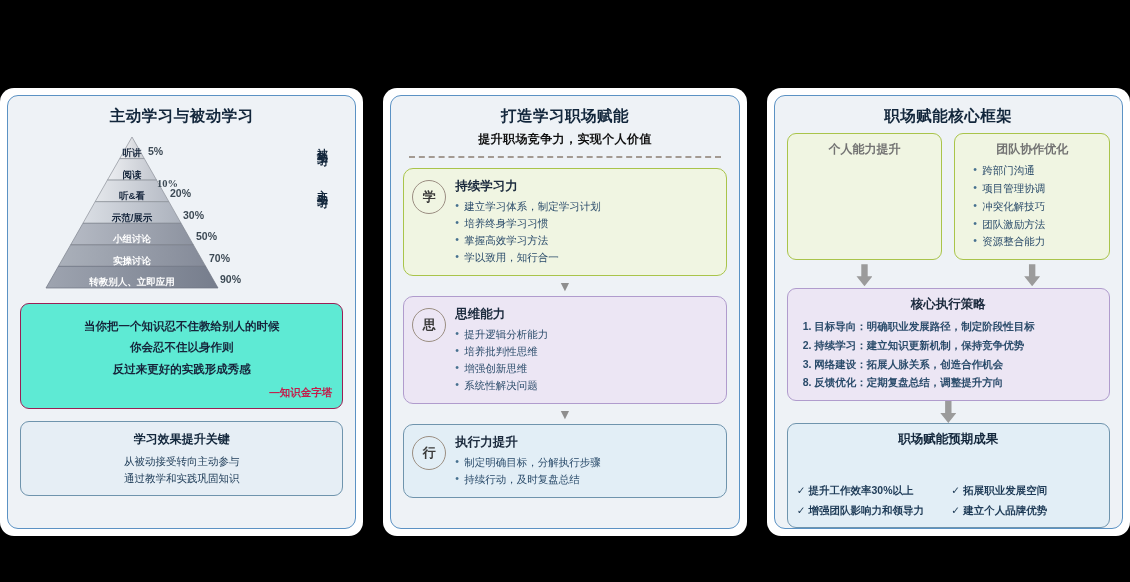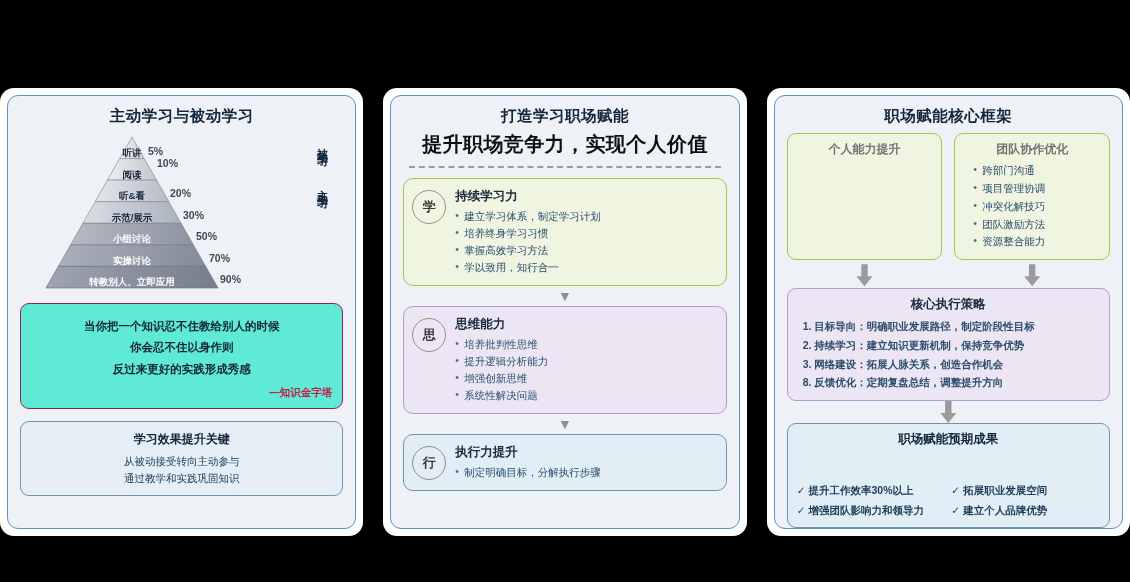--- a/index.html
+++ b/index.html
@@ -43,21 +43,21 @@
   .panel-title {
     text-align: center;
     font-size: 15.5px;
     font-weight: bold;
     color: #12263b;
     letter-spacing: .5px;
     margin-bottom: 4px;
   }
   .panel-title2 {
     text-align: center;
-    font-size: 20px;
+    font-size: 12px;
     font-weight: bold;
     color: #101010;
     letter-spacing: .4px;
     margin-bottom: 8px;
   }
   .dashed-sep {
     height: 0; border-top: 2px dashed #a39a92;
     margin: 0 6px 10px 6px;
   }
 
@@ -328,21 +328,21 @@
           <text x="104" y="21" text-anchor="middle" font-family="Liberation Sans, sans-serif" font-size="9.5" font-weight="bold" fill="#16263c">听讲</text>
           <text x="104" y="42.5" text-anchor="middle" font-family="Liberation Sans, sans-serif" font-size="9.5" font-weight="bold" fill="#16263c">阅读</text>
           <text x="104" y="64" text-anchor="middle" font-family="Liberation Sans, sans-serif" font-size="9.5" font-weight="bold" fill="#16263c">听&amp;看</text>
           <text x="104" y="85.6" text-anchor="middle" font-family="Liberation Sans, sans-serif" font-size="9.5" font-weight="bold" fill="#16263c">示范/展示</text>
           <text x="104" y="107.2" text-anchor="middle" font-family="Liberation Sans, sans-serif" font-size="9.5" font-weight="bold" fill="#ffffff">小组讨论</text>
           <text x="104" y="128.8" text-anchor="middle" font-family="Liberation Sans, sans-serif" font-size="9.5" font-weight="bold" fill="#ffffff">实操讨论</text>
           <text x="104" y="150.3" text-anchor="middle" font-family="Liberation Sans, sans-serif" font-size="9.5" font-weight="bold" fill="#ffffff">转教别人、立即应用</text>
         </svg>
 
         <span class="pct" style="left:128px; top:12px;">5%</span>
-        <span class="pct" style="left:137px; top:24px;">10%</span>
+        <span class="pct" style="left:137px; top:45px;font-family:Liberation Serif, serif;">10%</span>
         <span class="pct" style="left:150px; top:54px;">20%</span>
         <span class="pct" style="left:163px; top:76px;">30%</span>
         <span class="pct" style="left:176px; top:97px;">50%</span>
         <span class="pct" style="left:189px; top:119px;">70%</span>
         <span class="pct" style="left:200px; top:140px;">90%</span>
 
         <div class="side-labels">
           <span class="vlabel">被动学习</span>
           <span class="vlabel">主动学习</span>
         </div>
@@ -382,36 +382,37 @@
         </div>
       </div>
 
       <div class="arrow-thin">▼</div>
 
       <div class="step s-think">
         <div class="badge">思</div>
         <div class="step-body">
           <div class="step-title">思维能力</div>
           <ul class="step-ul">
+            <li>提升逻辑分析能力</li>
             <li>培养批判性思维</li>
-            <li>提升逻辑分析能力</li>
             <li>增强创新思维</li>
             <li>系统性解决问题</li>
           </ul>
         </div>
       </div>
 
       <div class="arrow-thin">▼</div>
 
       <div class="step s-act">
         <div class="badge">行</div>
         <div class="step-body">
           <div class="step-title">执行力提升</div>
           <ul class="step-ul">
             <li>制定明确目标，分解执行步骤</li>
+            <li>持续行动，及时复盘总结</li>
           </ul>
         </div>
       </div>
       <div class="spacer"></div>
     </div>
   </div>
 
   <div class="card">
     <div class="panel">
       <div class="panel-title">职场赋能核心框架</div>

